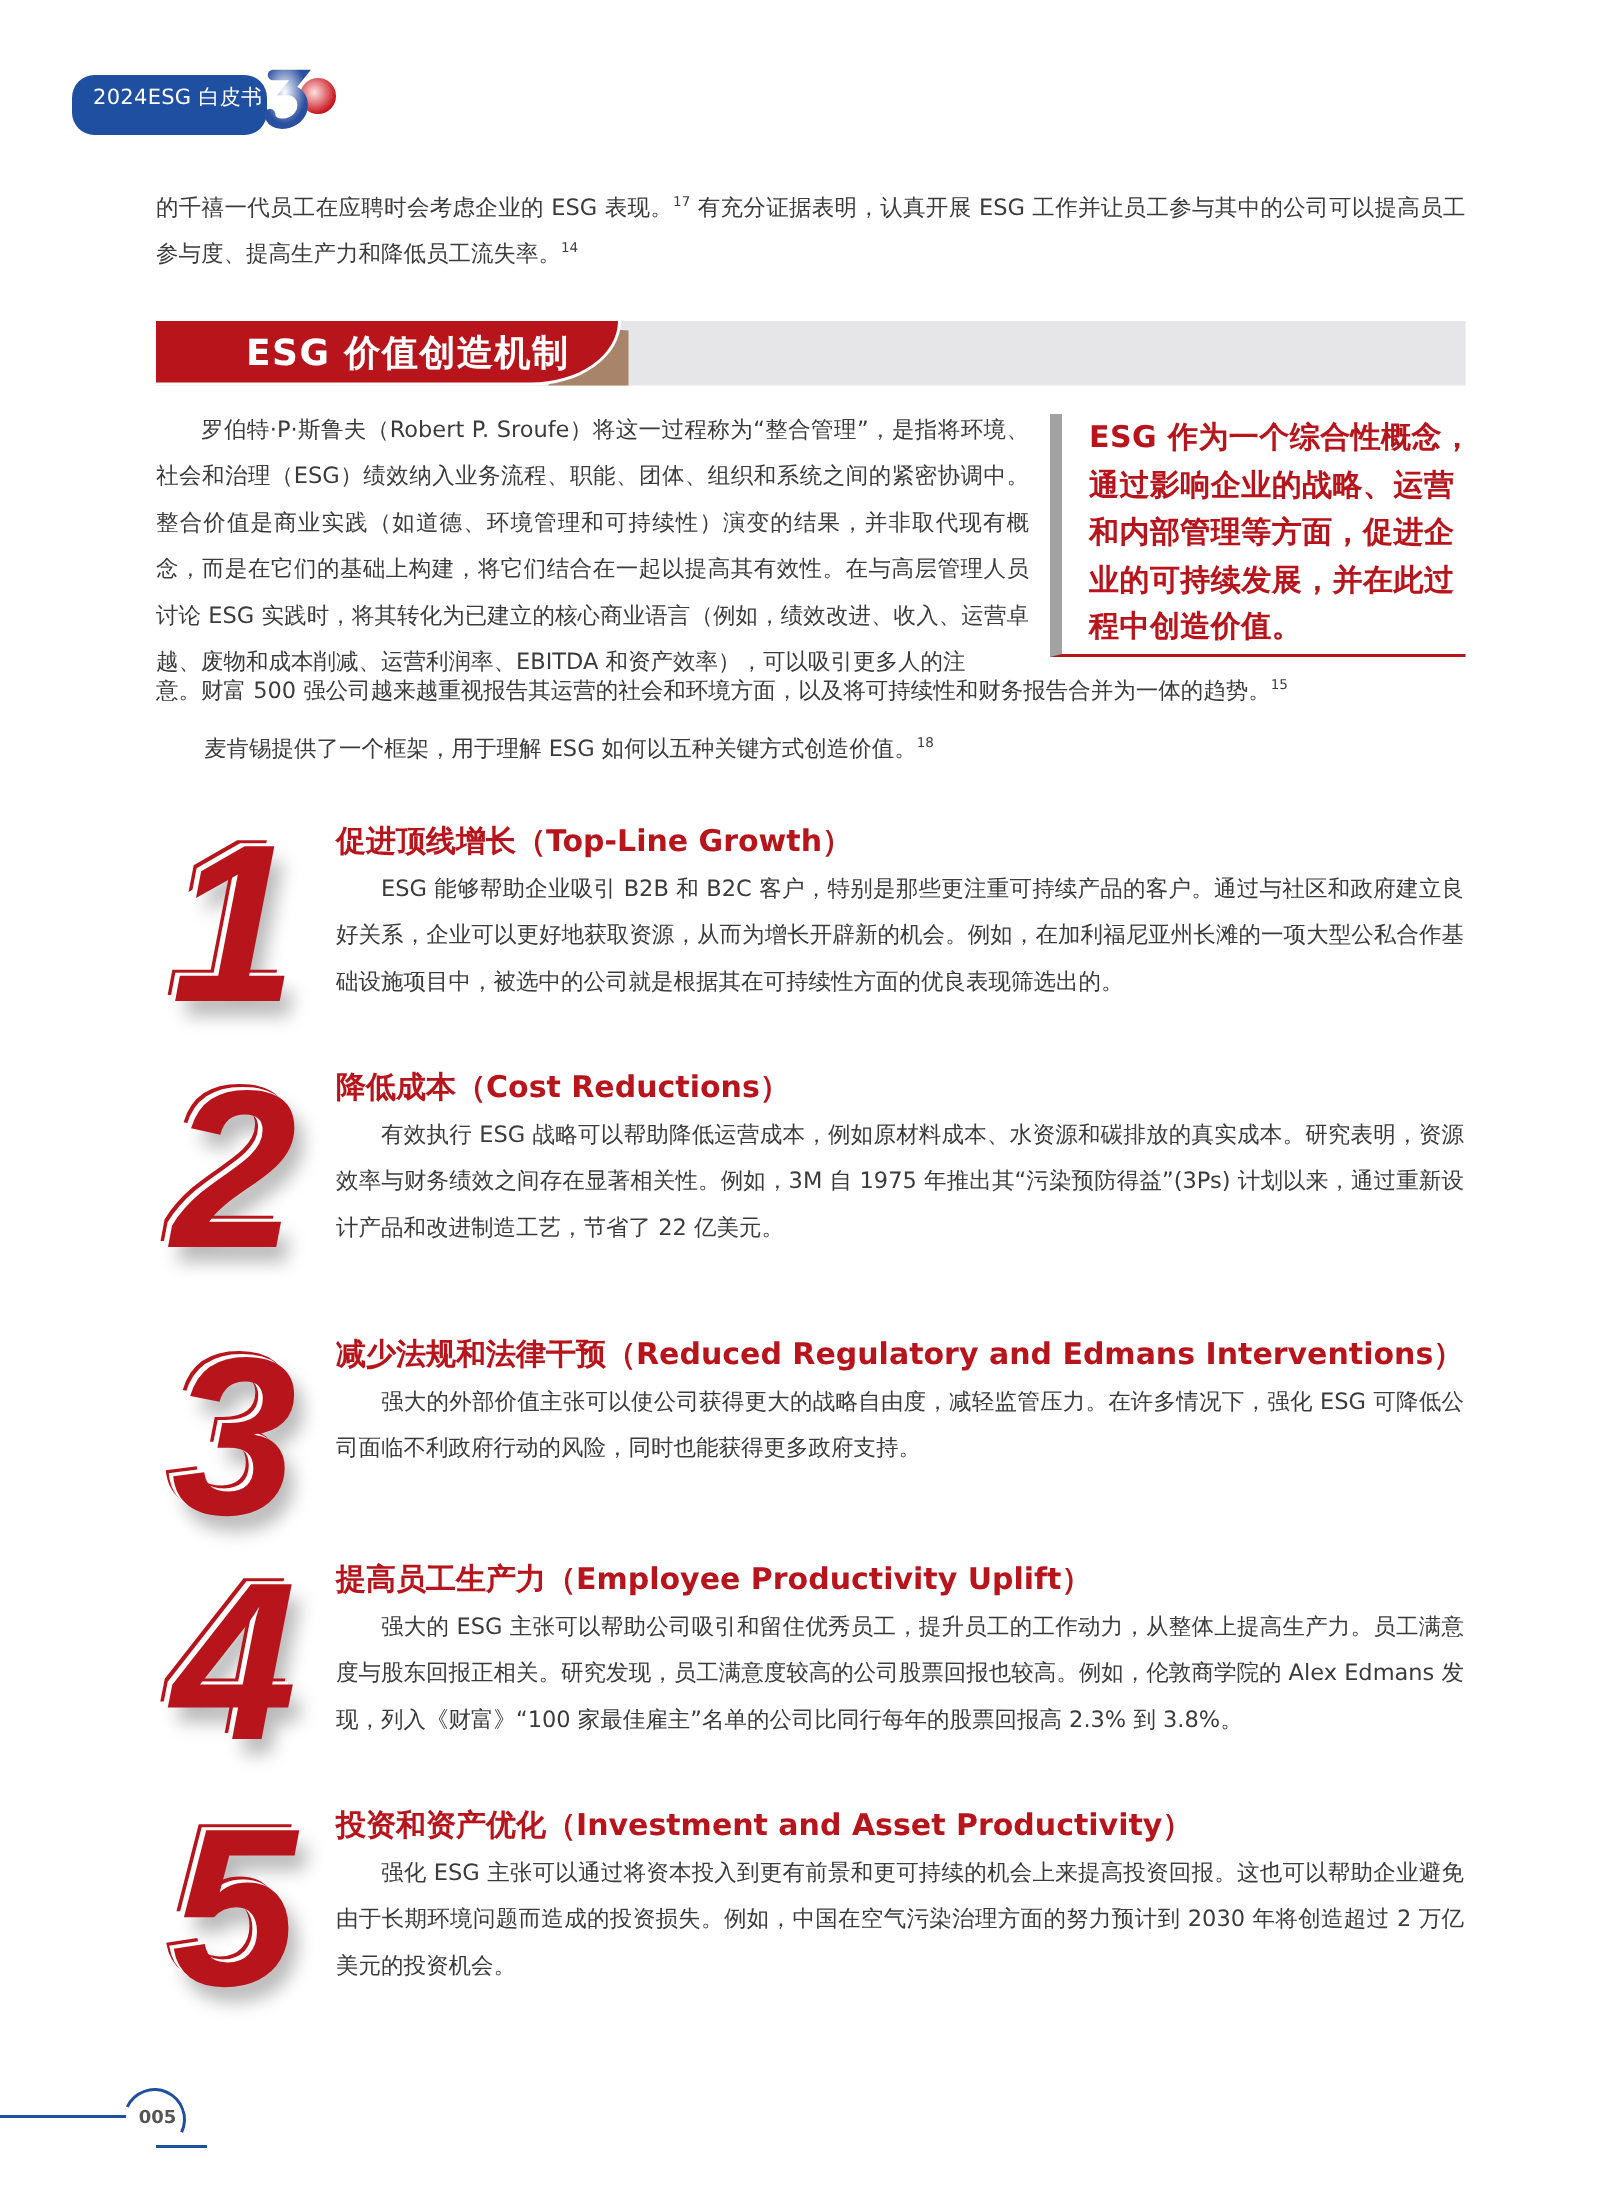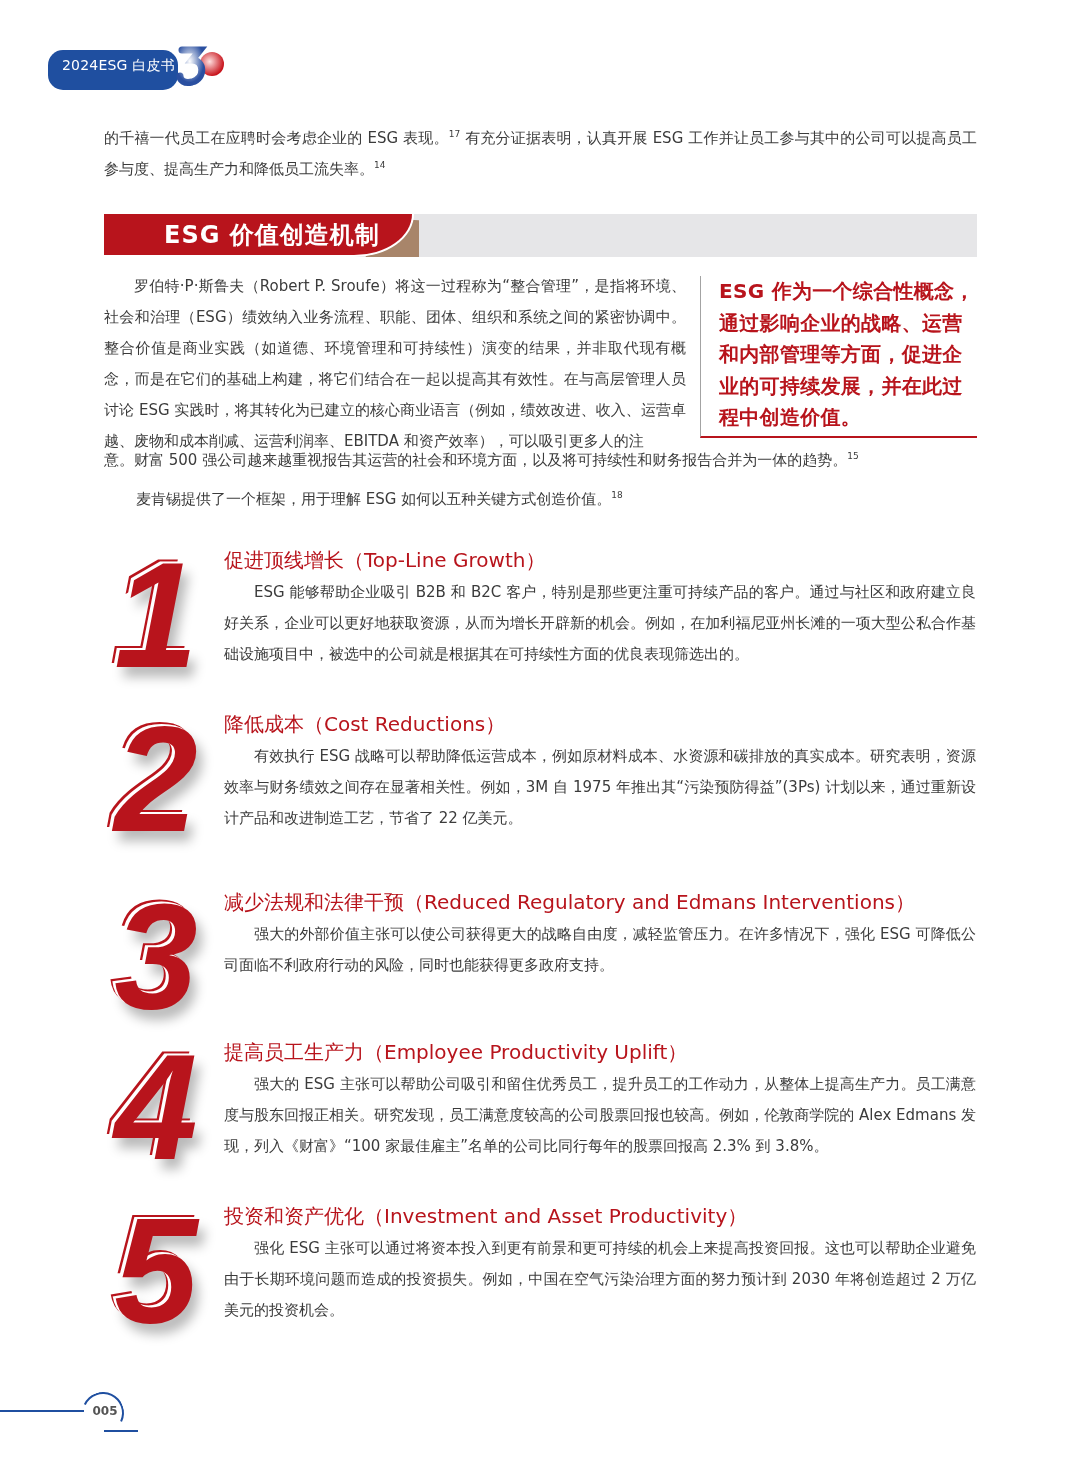--- a/index.html
+++ b/index.html
@@ -39,38 +39,38 @@
   }
 
   .col-left { position: absolute; left: 104px; top: 271px; width: 582px; }
   .col-left p { text-indent: 2em; }
   .full-line { position: absolute; left: 104px; top: 445px; width: 873px; }
   .framework { position: absolute; left: 136px; top: 484px; width: 840px; }
 
   
   .pullquote {
     position: absolute; left: 700px; top: 276px; width: 277px; height: 162px;
-    border-left: 1px solid #a3a3a3; border-bottom: 2px solid #b8141c;
+    border-left: 8px solid #a3a3a3; border-bottom: 2px solid #b8141c;
   }
   .pullquote-text {
     position: absolute; left: 18px; top: 0; width: 262px;
     color: #b8141c; font-size: 20px; font-weight: bold; line-height: 31.5px; letter-spacing: 0.3px;
   }
 
   
   .item { position: absolute; left: 96px; width: 885px; }
   .big-num {
     position: absolute; left: 0; top: 0; width: 120px; height: 140px;
     font-family: "Liberation Sans", sans-serif; font-weight: bold; font-style: italic;
     font-size: 150px; line-height: 140px; color: #b8141c; text-align: center;
     text-shadow: -3px -2px 0 #fff, -5px -4px 0 #b8141c, 6px 10px 12px rgba(0,0,0,0.28);
   }
   .item-title {
     position: absolute; left: 128px; top: 0; color: #b8141c;
-    font-size: 20px; font-weight: normal; line-height: 30px; white-space: nowrap;
+    font-size: 20px; font-weight: bold; line-height: 30px; white-space: nowrap;
   }
   .item-body { position: absolute; left: 128px; top: 32px; width: 752px; }
   .item-body p { text-indent: 2em; }
 
   
   .footer-line { position: absolute; left: 0; top: 1410px; width: 84px; border-top: 2px solid #1f4fa0; }
   .footer-circle {
     position: absolute; left: 82px; top: 1392px; width: 42px; height: 42px;
     border: 2px solid #1f4fa0; border-radius: 50%; border-bottom-color: transparent; border-left-color: transparent;
     transform: rotate(-20deg);

